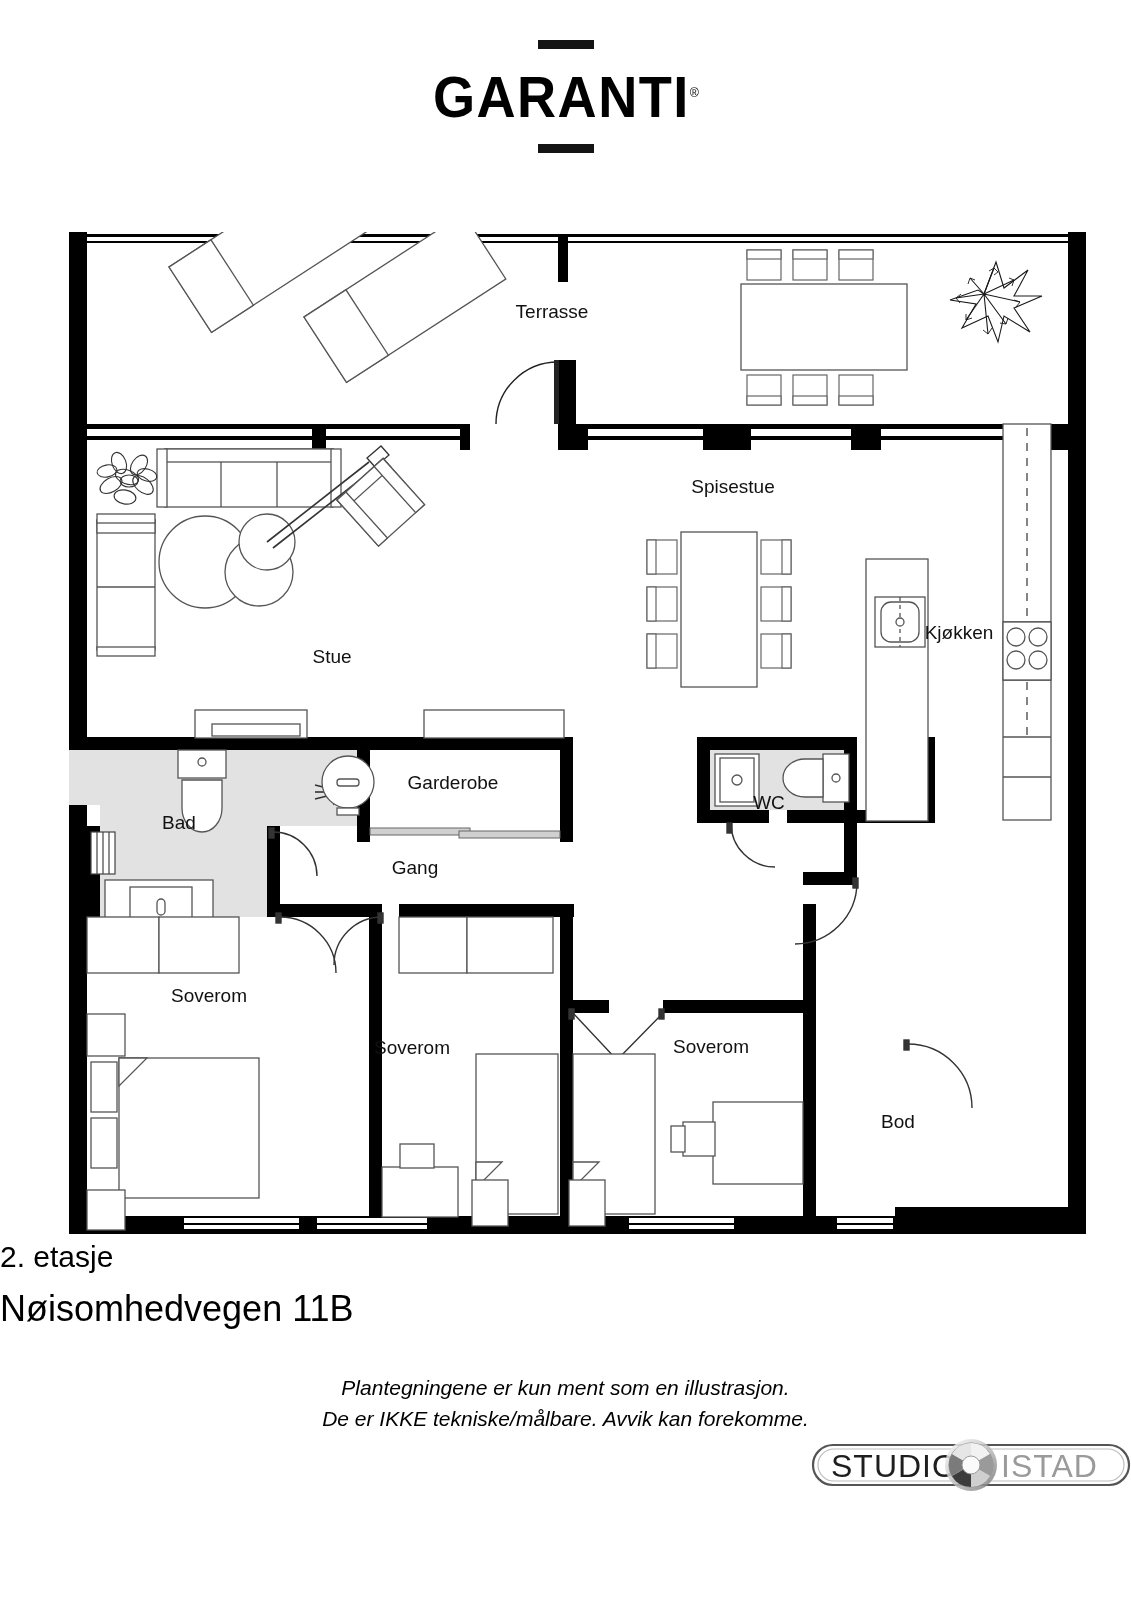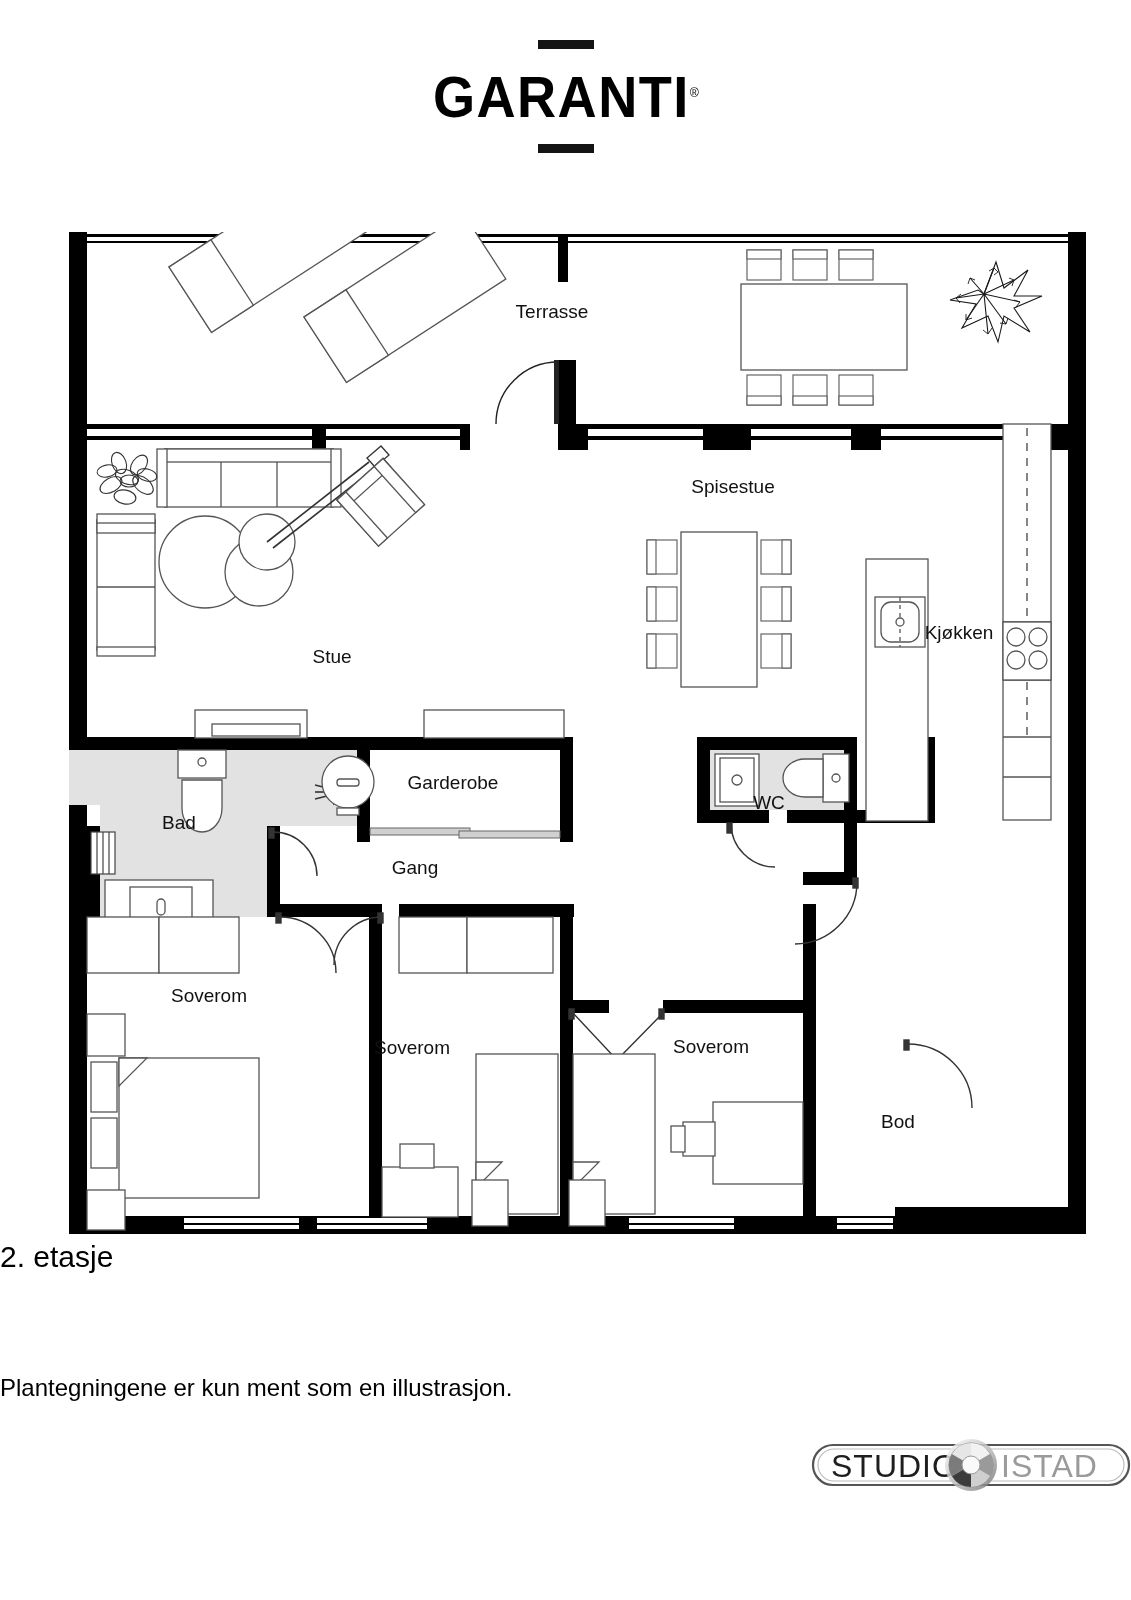--- a/index.html
+++ b/index.html
@@ -35,22 +35,22 @@
   }
 
   
   .plan{position:absolute;left:57px;top:232px;width:1017px;height:1002px;padding-left:12px;}
   svg.planSvg{display:block;}
 
   
   .cap{position:absolute;width:1131px;left:0;}
   .cap-floor{top:1240px;font-size:30px;}
   .cap-addr{top:1288px;font-size:36px;}
-  .disclaimer{position:absolute;left:0;top:1372px;width:1131px;text-align:left;
-    font-size:24px;line-height:31px;}
+  .disclaimer{position:absolute;left:0;top:1372px;width:1131px;text-align:center;
+    font-size:21px;line-height:31px;font-style:italic;}
 
   
   .studio{position:absolute;left:0;top:1439px;width:1131px;text-align:right;}
 </style>
 </head>
 <body>
 
 <div class="page">
 
   <div class="logo-wrap">
@@ -440,23 +440,25 @@
       <text x="700" y="577">WC</text>
       <text x="140" y="770">Soverom</text>
       <text x="343" y="822">Soverom</text>
       <text x="642" y="821">Soverom</text>
       <text x="829" y="896">Bod</text>
     </g>
   </svg>
   </div>
 
   <div class="cap cap-floor">2. etasje</div>
+  <div class="cap cap-addr">Nøisomhedvegen 11B</div>
 
   <div class="disclaimer">
     <div>Plantegningene er kun ment som en illustrasjon.</div>
+    <div>De er IKKE tekniske/målbare. Avvik kan forekomme.</div>
   </div>
 
   <div class="studio">
     <svg width="320" height="66" viewBox="0 0 320 66" xmlns="http://www.w3.org/2000/svg">
       <defs>
         <linearGradient id="apg" x1="0" y1="0" x2="1" y2="1">
           <stop offset="0" stop-color="#ffffff"></stop>
           <stop offset="0.55" stop-color="#b9b9b9"></stop>
           <stop offset="1" stop-color="#6f6f6f"></stop>
         </linearGradient>

